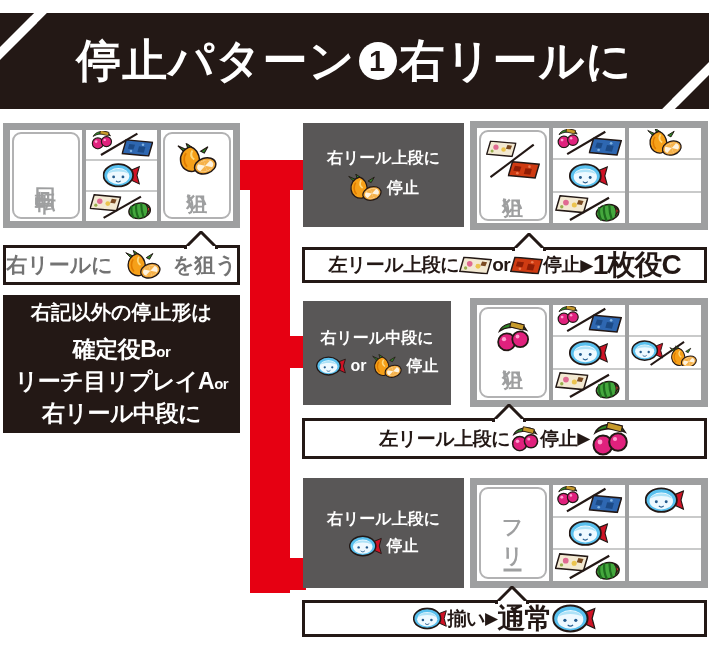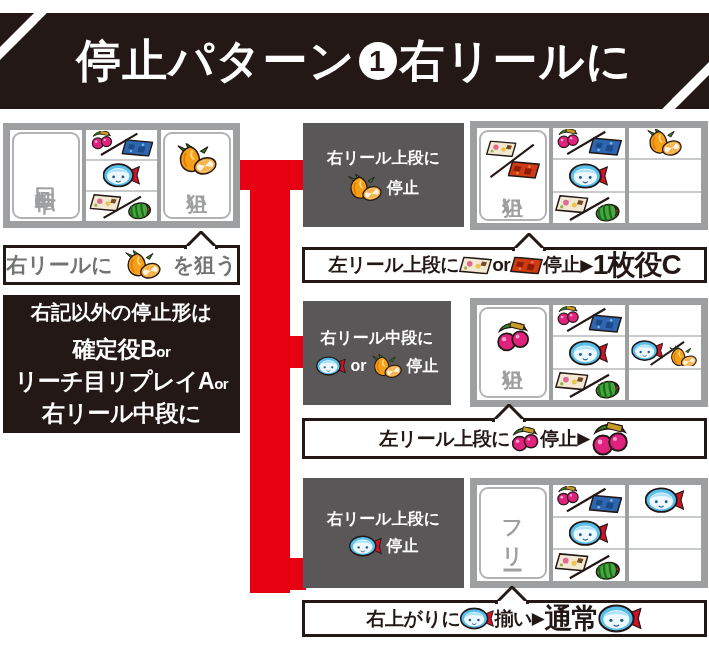--- a/index.html
+++ b/index.html
@@ -404,21 +404,20 @@
           </svg>
         </div>
         <div class="rcell"></div>
         <div class="rcell"></div>
       </div>
     </div>
   <svg class="tail" style="left:495px;top:586px;" width="34" height="18" viewBox="0 0 34 18">
       <use href="#tail-up"></use>
     </svg>
   <div class="rbox" style="left:302px;top:600px;width:399px;height:31px;">
-    <span>右上がりに</span>
     <svg class="ti" width="34" height="23" viewBox="0 0 48 32">
         <use href="#b-chara"></use>
       </svg>
     <span>揃い</span>
     <span class="arrow">▶</span>
     <span class="strong">通常</span>
     <svg class="ti" width="44" height="29" viewBox="0 0 48 32">
         <use href="#b-chara"></use>
       </svg>
   </div>

